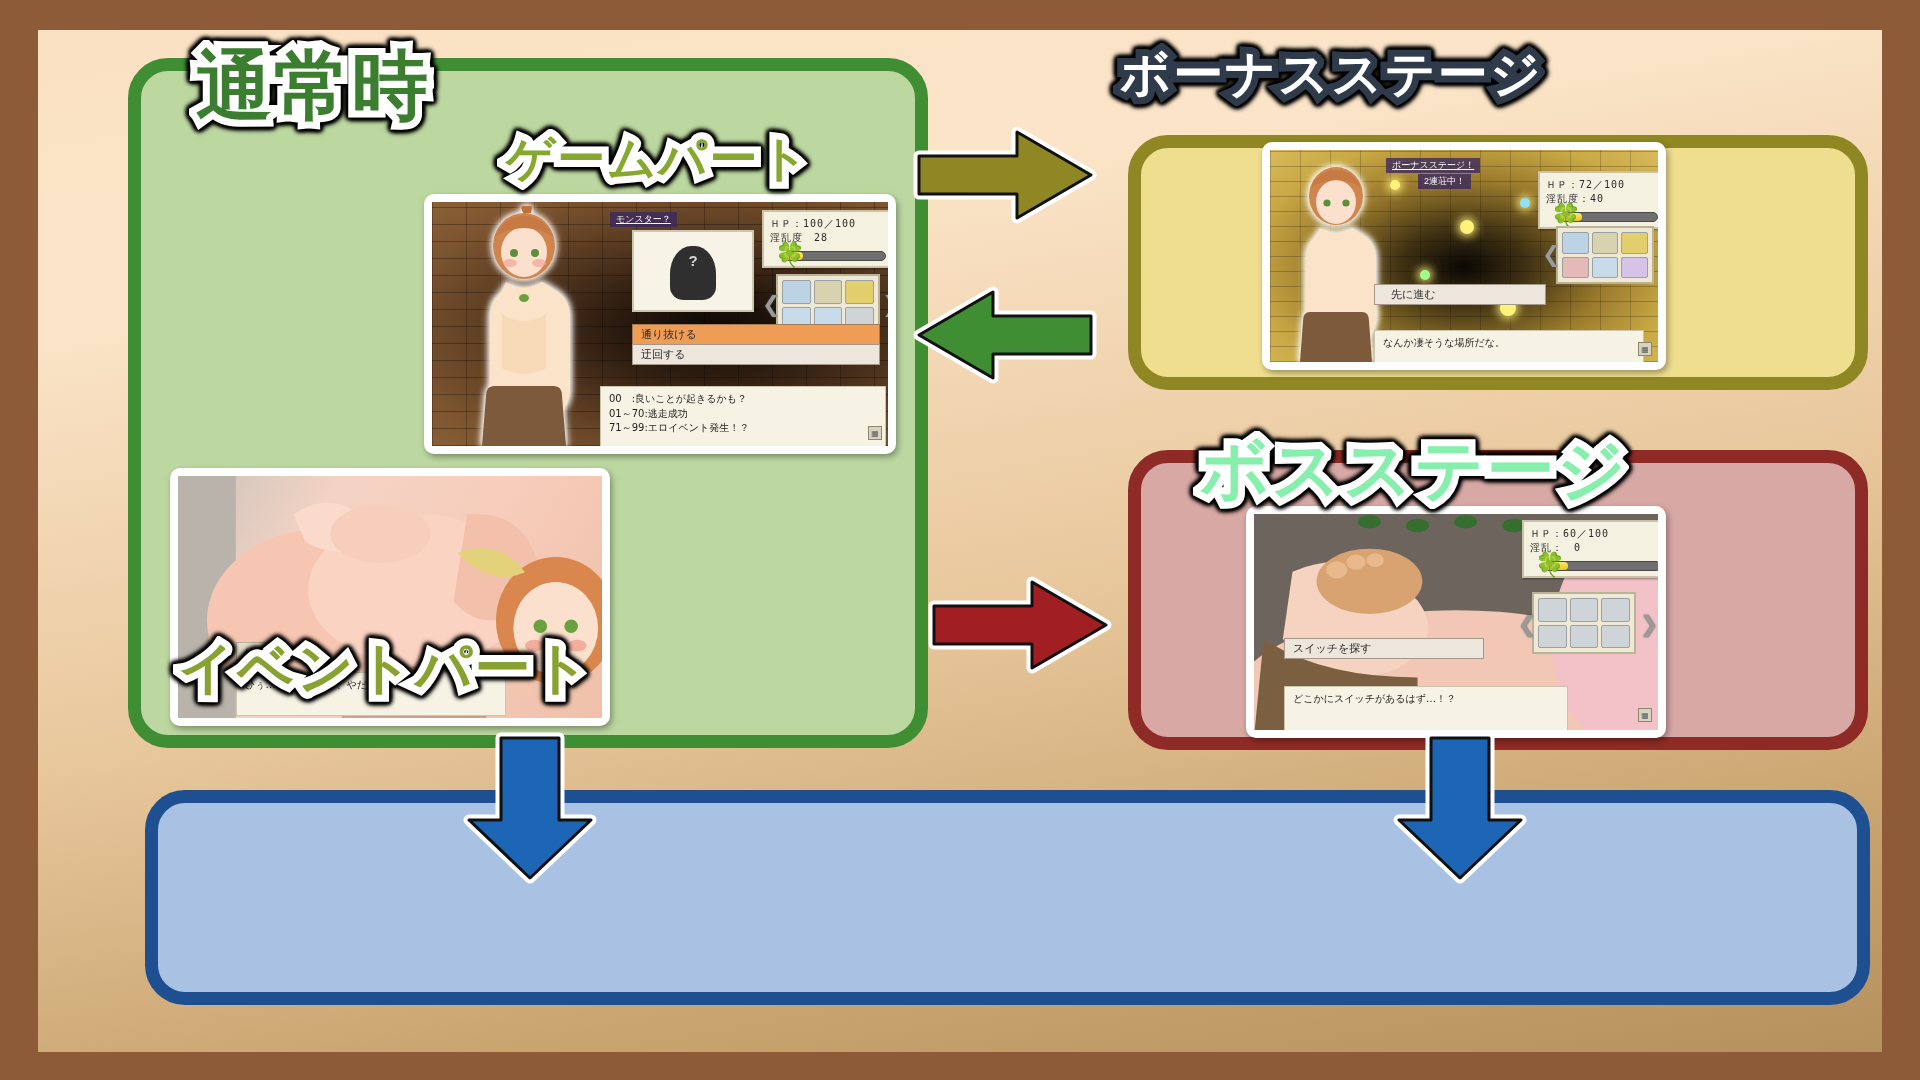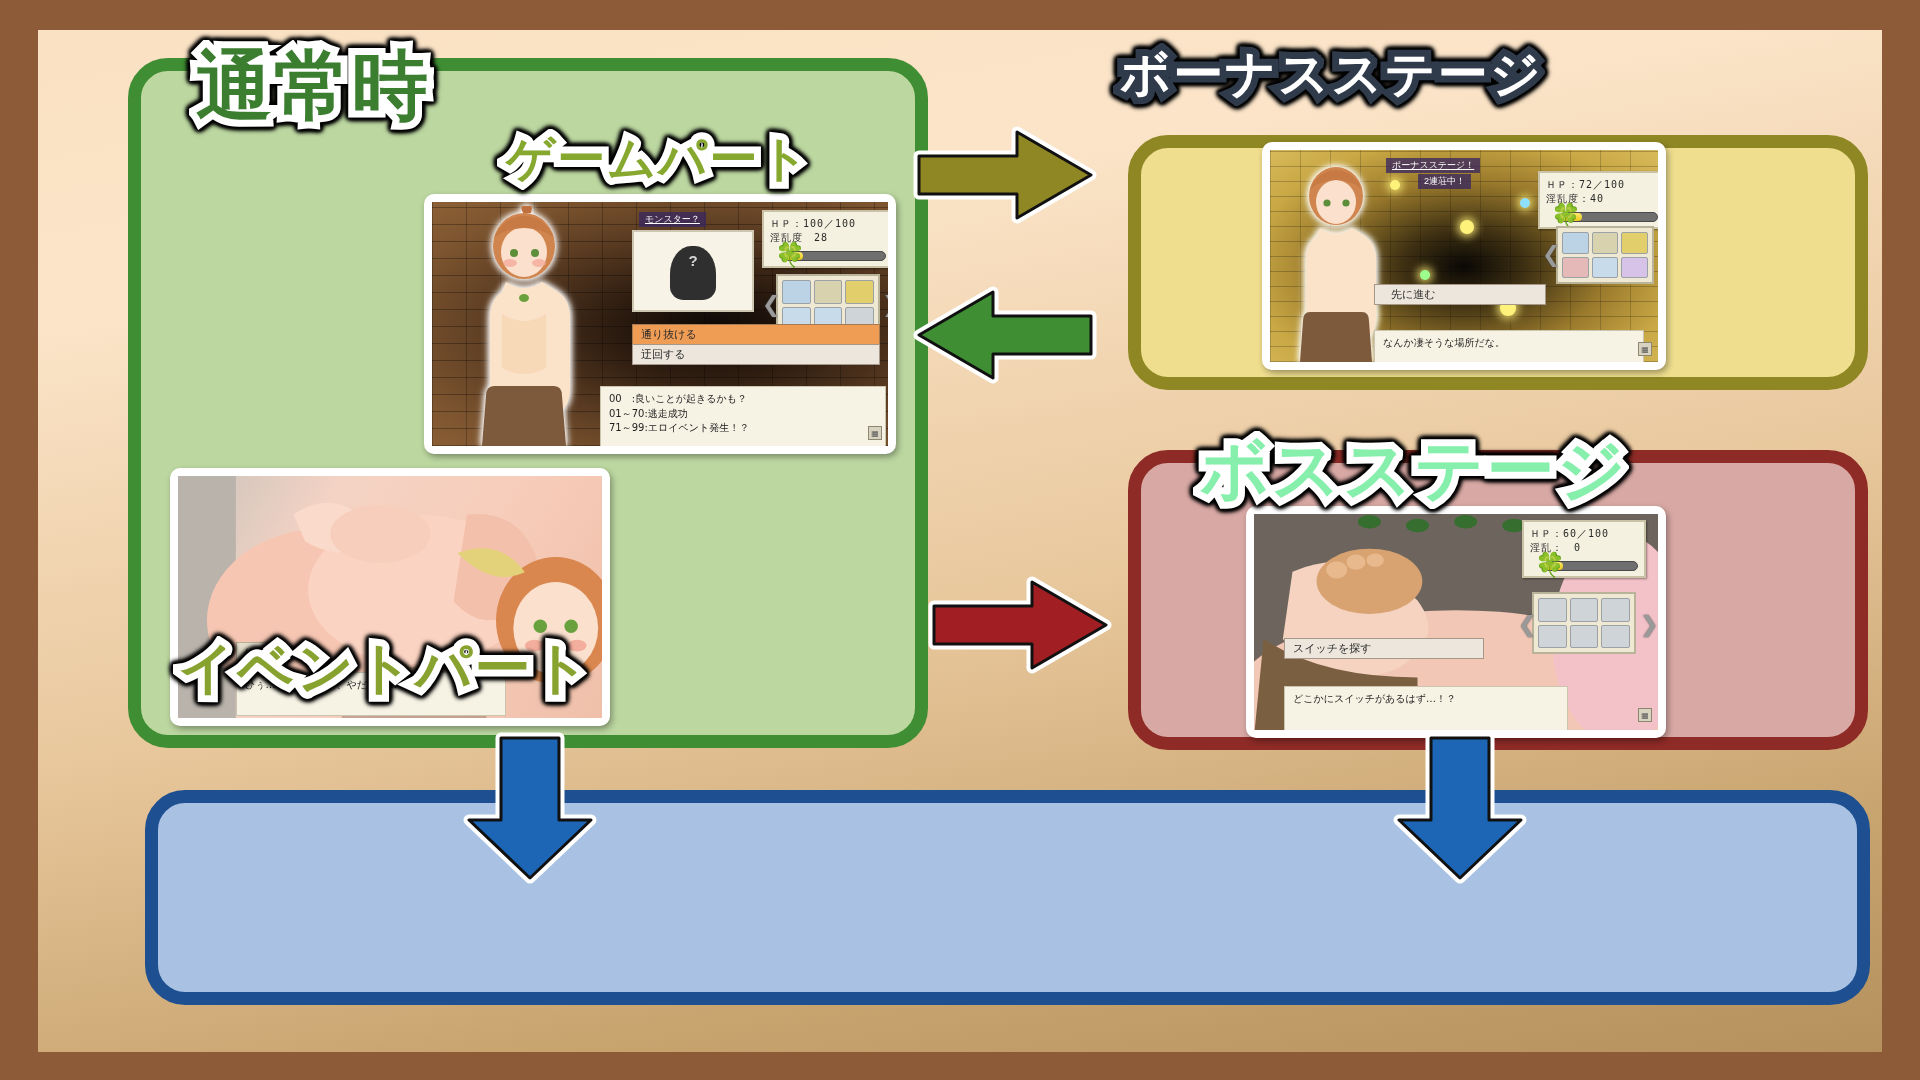--- a/index.html
+++ b/index.html
@@ -275,21 +275,21 @@
         <circle cx="64" cy="47" r="4" fill="#5d8f3a"></circle>
         <circle cx="85" cy="47" r="4" fill="#5d8f3a"></circle>
         <ellipse cx="60" cy="57" rx="7" ry="4" fill="#f3a898" opacity=".75"></ellipse>
         <ellipse cx="89" cy="57" rx="7" ry="4" fill="#f3a898" opacity=".75"></ellipse>
         <path d="M56 76 q18 12 36 0 l16 10 q12 8 12 26 l0 70 q0 16 -8 22 l-64 0 q-8 -6 -8 -22 l0 -70 q0 -18 12 -26z" fill="#fbe3ca"></path>
         <path d="M52 108 q22 14 44 0 l0 54 q-22 12 -44 0z" fill="#f7d9b8"></path>
         <path d="M44 180 l60 0 q8 0 8 10 l4 50 l-84 0 l4 -50 q0 -10 8 -10z" fill="#7d5a3c"></path>
         <ellipse cx="74" cy="92" rx="5" ry="4" fill="#6aa13c"></ellipse>
       </svg>
 
-      <div class="label-top" style="left:178px; top:10px;margin-left:29px;">モンスター？</div>
+      <div class="label-top" style="left:178px; top:10px;">モンスター？</div>
 
       <div class="monster-panel" style="left:200px; top:28px; width:122px; height:82px;">
         <div class="monster"></div>
       </div>
 
       <div class="hud" style="left:330px; top:8px; width:132px; padding:5px 6px;">
         <div class="row" style="font-size:10px;">ＨＰ：100／100</div>
         <div class="row" style="font-size:10px;">淫乱度　28</div>
         <div class="gauge" style="margin-top:6px; margin-left:14px;">
           <i style="width:18%"></i>
@@ -415,21 +415,21 @@
         <path d="M10 130 q60 40 160 40 l0 62 l-170 0z" fill="#7a6040"></path>
         <g fill="#2f6f2a" opacity=".9">
           <ellipse cx="120" cy="8" rx="12" ry="7"></ellipse>
             <ellipse cx="170" cy="12" rx="12" ry="7"></ellipse>
           <ellipse cx="220" cy="8" rx="12" ry="7"></ellipse>
             <ellipse cx="270" cy="12" rx="12" ry="7"></ellipse>
         </g>
         <ellipse cx="380" cy="130" rx="70" ry="110" fill="#f3c2c8"></ellipse>
       </svg>
 
-      <div class="hud" style="left:268px; top:6px; width:124px; padding:5px 6px;">
+      <div class="hud" style="left:268px; top:6px; width:147px; padding:5px 6px;">
         <div class="row" style="font-size:10px;">ＨＰ：60／100</div>
         <div class="row" style="font-size:10px;">淫乱：　0</div>
         <div class="gauge" style="margin-top:6px; margin-left:14px;">
           <i style="width:20%"></i>
           <span class="clover">🍀</span>
         </div>
       </div>
 
       <div class="items" style="left:278px; top:78px; width:104px; height:62px;">
         <div class="cell"></div>

